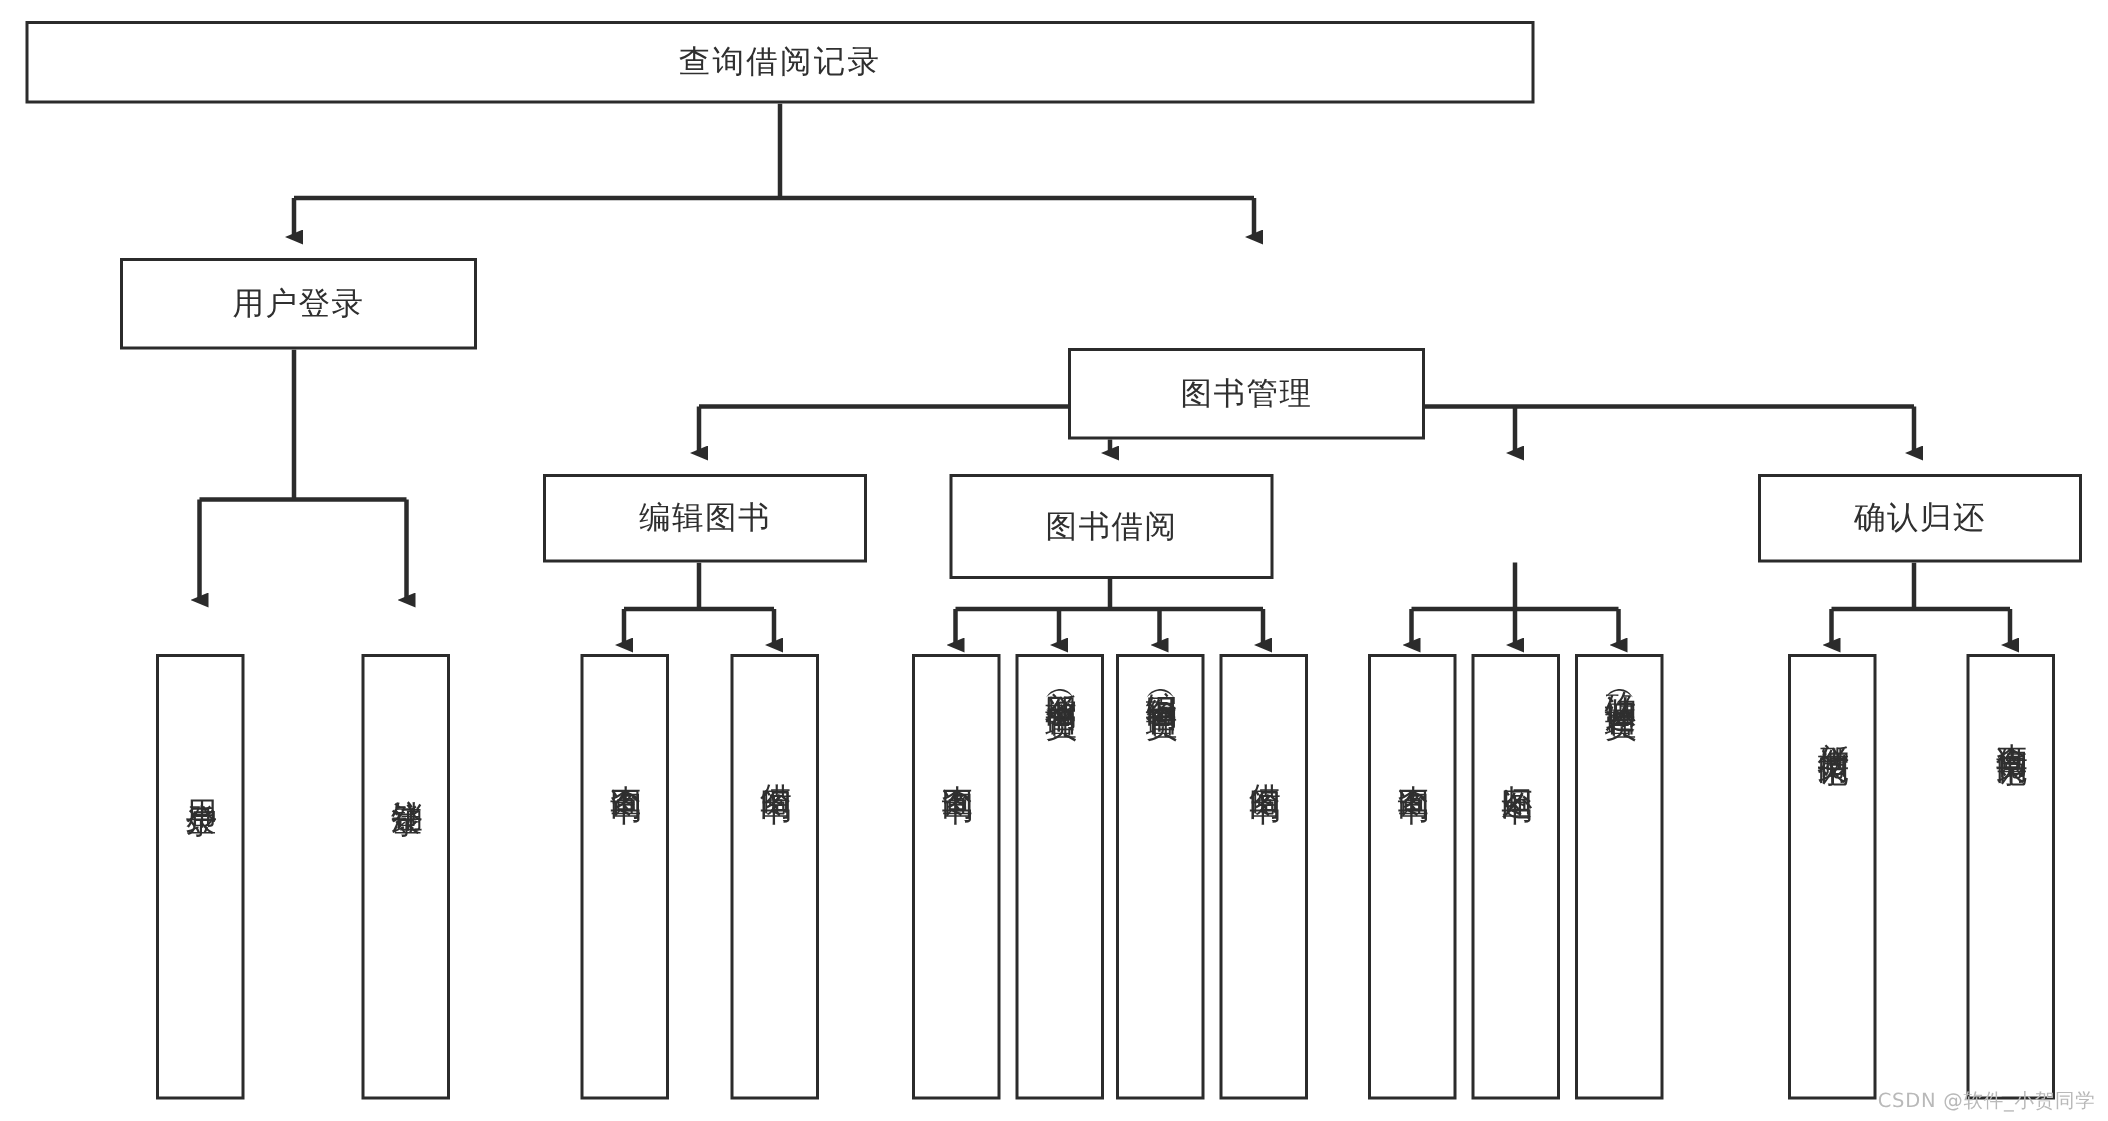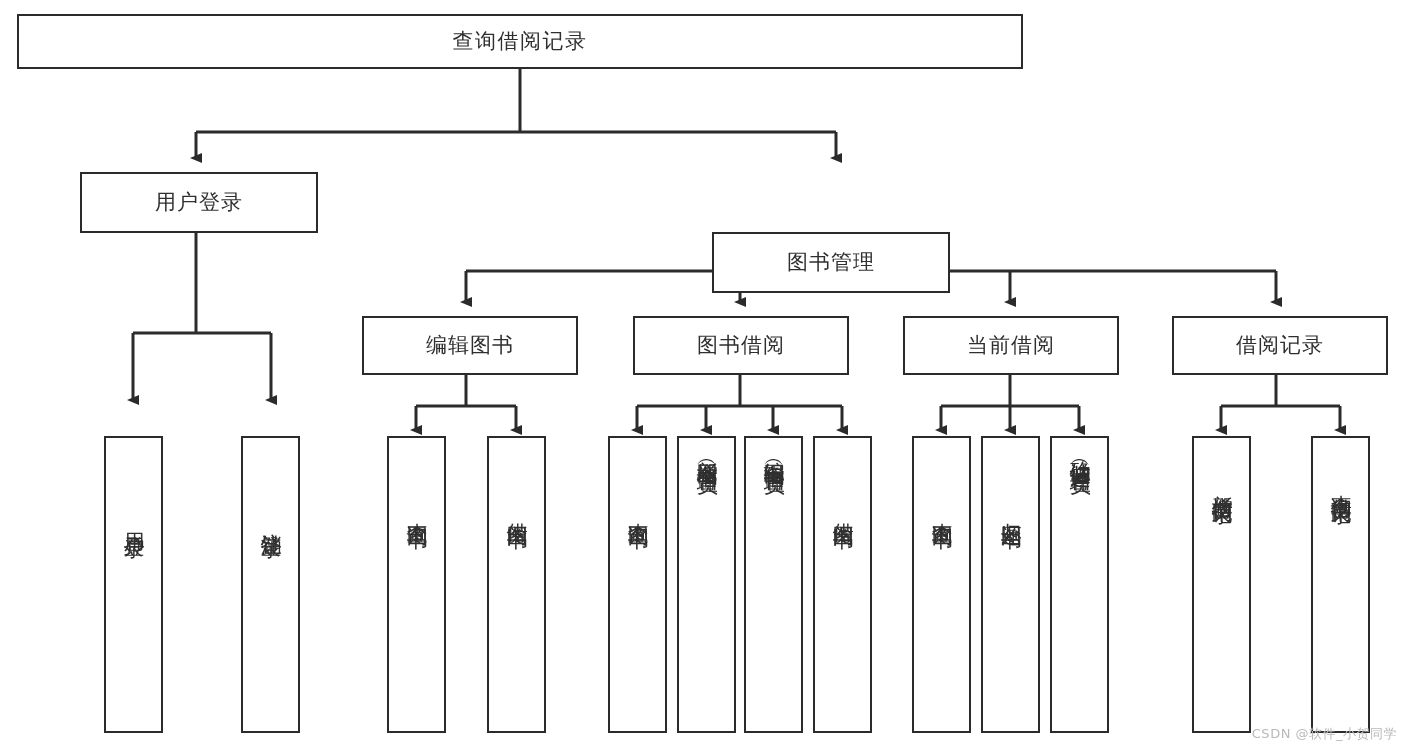--- a/index.html
+++ b/index.html
@@ -134,28 +134,25 @@
   <div class="node h-node" style="left:80px;top:172px;width:238px;height:61px;">
     <span class="label">用户登录</span>
   </div>
   <div class="node h-node" style="left:712px;top:187px;width:238px;height:61px;margin-top:45px;">
     <span class="label">图书管理</span>
   </div>
 
   <div class="node h-node" style="left:362px;top:316px;width:216px;height:59px;">
     <span class="label">编辑图书</span>
   </div>
-  <div class="node h-node" style="left:633px;top:316px;width:216px;height:59px;">
+  <div class="node h-node" style="left:633px;top:316px;width:216px;height:70px;">
     <span class="label">图书借阅</span>
   </div>
-  <div class="node h-node" style="left:903px;top:316px;width:216px;height:59px;">
-    <span class="label">当前借阅</span>
-  </div>
   <div class="node h-node" style="left:1172px;top:316px;width:216px;height:59px;">
-    <span class="label">借阅记录</span>
+    <span class="label">确认归还</span>
   </div>
 
   <div class="node v-node" style="left:104px;top:436px;width:59px;height:297px;padding-top:78px;">
     <span class="label">用户登录</span>
   </div>
   <div class="node v-node" style="left:241px;top:436px;width:59px;height:297px;padding-top:78px;">
     <span class="label">注销登录</span>
   </div>
 
   <div class="node v-node" style="left:387px;top:436px;width:59px;height:297px;padding-top:68px;">

